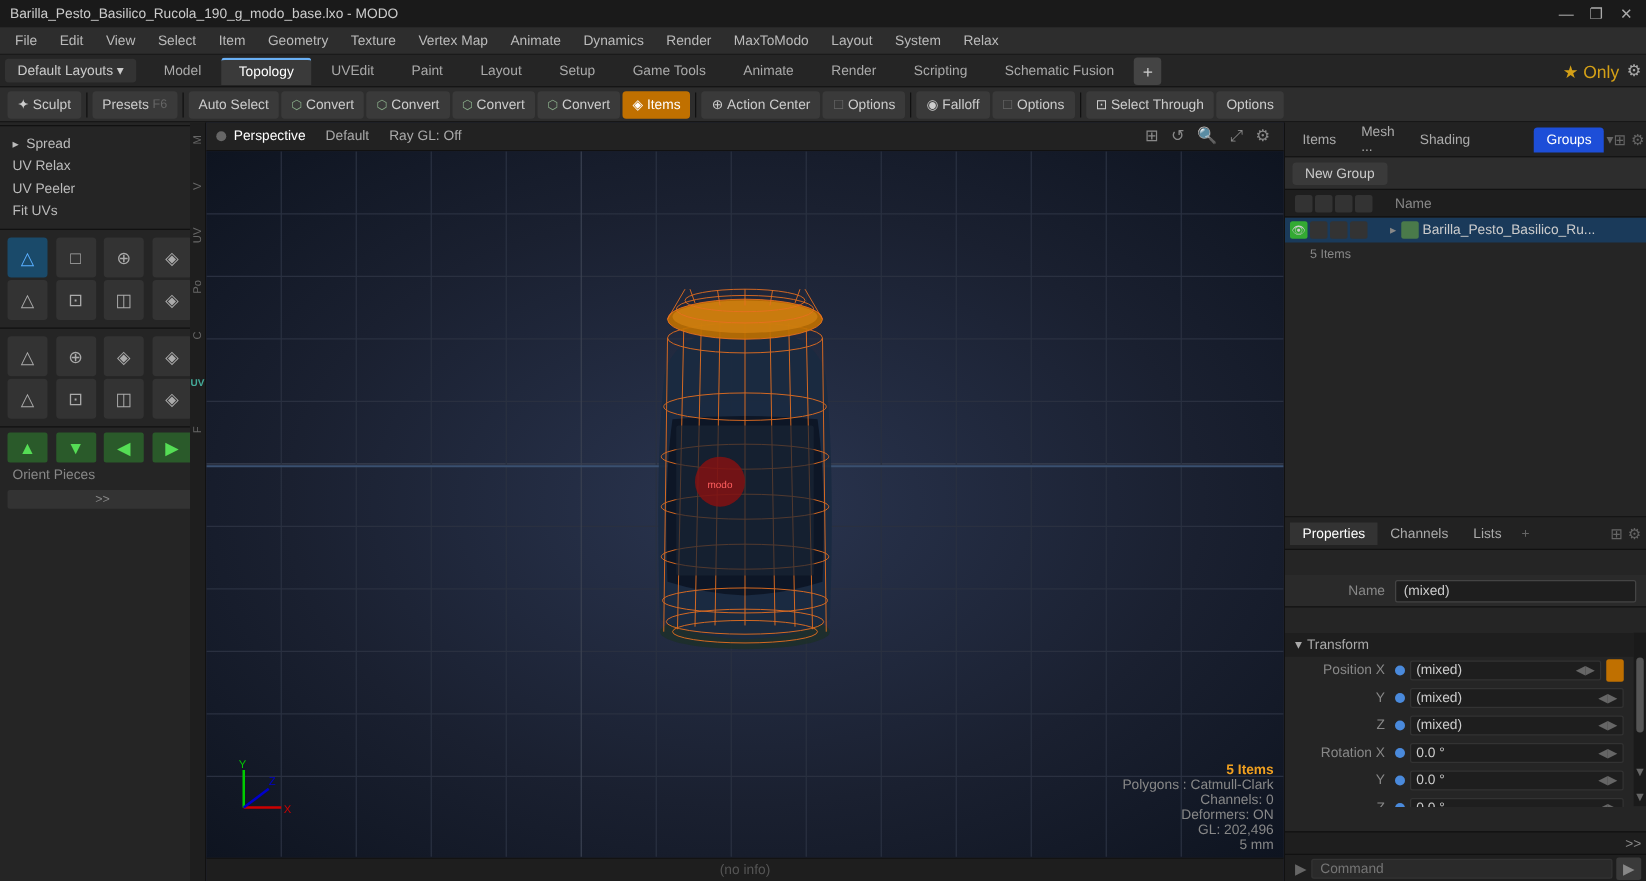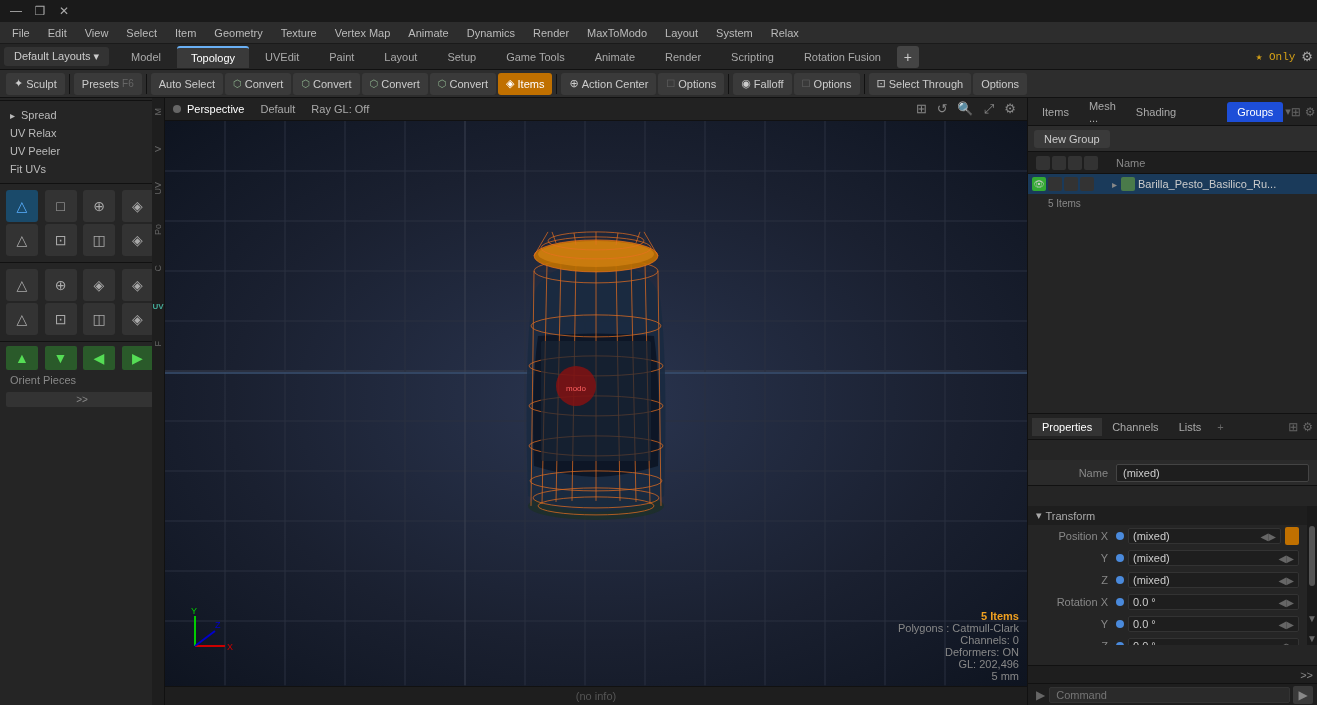--- a/index.html
+++ b/index.html
@@ -109,20 +109,21 @@
     .cmd-arrow { color: #666; font-size: 12px; padding: 0 4px; cursor: pointer; }
     .cmd-input { flex: 1; background: #2a2a2a; border: 1px solid #333; border-radius: 2px; padding: 1px 6px; color: #ccc; font-size: 11px; }
     .cmd-run-btn { width: 20px; height: 18px; background: #3a3a3a; border-radius: 2px; display: flex; align-items: center; justify-content: center; cursor: pointer; margin-left: 3px; }
     .grid-line { stroke: #2a3040; stroke-width: 1; }
     .grid-line-major { stroke: #3a4050; stroke-width: 1; }
   </style>
 </head>
 <body>
 
 <div id="titlebar">
+  <span>Barilla_Pesto_Basilico_Rucola_190_g_modo_base.lxo - MODO</span>
   <div id="titlebar-controls">
     <span class="title-btn">—</span>
     <span class="title-btn">❐</span>
     <span class="title-btn">✕</span>
   </div>
 </div>
 
 <div id="menubar">
   <span class="menu-item">File</span>
   <span class="menu-item">Edit</span>
@@ -149,25 +150,25 @@
     <div class="tab-item">Model</div>
     <div class="tab-item active">Topology</div>
     <div class="tab-item">UVEdit</div>
     <div class="tab-item">Paint</div>
     <div class="tab-item">Layout</div>
     <div class="tab-item">Setup</div>
     <div class="tab-item">Game Tools</div>
     <div class="tab-item">Animate</div>
     <div class="tab-item">Render</div>
     <div class="tab-item">Scripting</div>
-    <div class="tab-item">Rotation Fusion</div>
+    <div class="tab-item">Schematic Fusion</div>
     <div class="tab-addon-btn">+</div>
   </div>
   <div id="tab-right">
-    <span class="gold-text" style="font-size:11px;font-family:Liberation Mono, monospace;">★ Only</span>
+    <span class="gold-text" style="font-size:14px;">★ Only</span>
     <span class="tab-gear">⚙</span>
   </div>
 </div>
 
 <div id="toolbar">
   <div class="tool-btn">
     <span>✦</span>
     <span>Sculpt</span>
   </div>
   <div class="tool-divider"></div>

